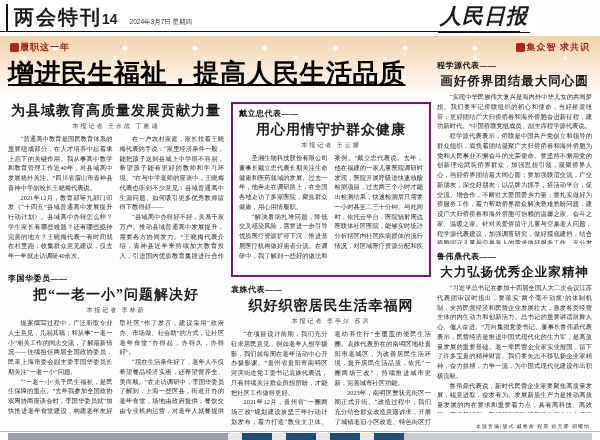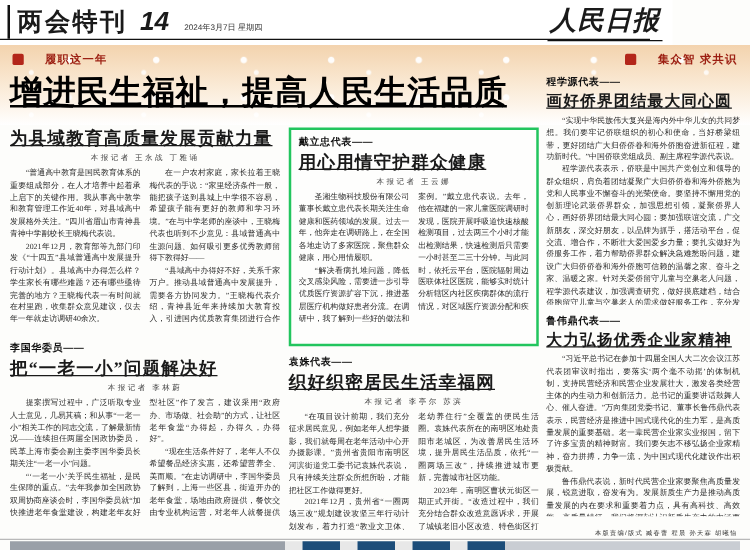--- a/index.html
+++ b/index.html
@@ -5,55 +5,55 @@
   html,body{margin:0;padding:0;}
   body{width:600px;height:440px;overflow:hidden;background:#fdfdfb;
        font-family:"Liberation Serif","DejaVu Serif",serif;color:#1a1a1a;position:relative;}
   .page{position:absolute;inset:0;}
 
   
   .header{position:absolute;top:0;left:0;width:538px;height:36px;background:#fff;}
   .header-left{position:absolute;left:6px;top:4px;display:flex;align-items:baseline;
       border-left:2px solid #111;padding-left:6px;}
   .edition{font-family:"Liberation Sans",sans-serif;font-weight:700;font-size:20px;letter-spacing:2px;}
-  .pagenum{font-family:"Liberation Sans",sans-serif;font-weight:700;font-size:21px;margin-left:10px;font-style:italic;}
+  .pagenum{font-family:"Liberation Sans",sans-serif;font-weight:700;font-size:14px;}
   .dateline{font-size:6.5px;color:#333;margin-left:12px;font-family:"Liberation Sans",sans-serif;}
   .header-rule{position:absolute;left:0;top:31px;width:520px;border-top:1.5px solid #111;}
   .masthead{position:absolute;right:8px;top:2px;font-weight:900;font-size:21px;
       font-style:italic;letter-spacing:1px;border-bottom:1.5px solid #111;padding:0 2px 2px 2px;
       font-family:Liberation Serif, serif;}
 
   
   .banner{position:absolute;top:36px;left:0;width:600px;height:64px;
      background:
        radial-gradient(circle 2.2px at 55px 12px, rgba(255,255,255,.95) 0 2.2px, transparent 3px),
        radial-gradient(circle 1.6px at 25px 22px, rgba(255,255,255,.8) 0 1.6px, transparent 2.4px),
        linear-gradient(180deg,#f3d3ae 0%,#f8e3c9 35%,#fdf4e9 75%,#ffffff 100%);
      background-size:70px 30px,90px 34px,100% 100%;}
   .tags{position:absolute;top:5px;left:10px;right:10px;display:flex;justify-content:space-between;}
-  .tag{display:flex;align-items:center;gap:17px;font-family:"Liberation Sans",sans-serif;
+  .tag{display:flex;align-items:center;gap:1px;font-family:"Liberation Sans",sans-serif;
        font-weight:700;font-size:9px;color:#9c1f12;letter-spacing:1px;}
   .tag-square{width:9px;height:9px;background:#b3261a;border-radius:1.5px;display:inline-block;
        color:#fff;font-size:6px;line-height:9px;text-align:center;font-weight:700;}
   .headline{position:absolute;top:56px;left:8px;width:442px;text-align:left;
        font-family:"Liberation Sans","DejaVu Sans",sans-serif;font-weight:900;font-size:26px;
        letter-spacing:0.5px;color:#000;white-space:nowrap;text-decoration:underline;}
 
   
   .col{position:absolute;top:102px;}
   .col-left{left:8px;width:216px;}
   .col-mid{left:231px;width:200px;}
   .col-right{left:437px;width:155px;top:60px;}
 
   .article{margin-bottom:7px;}
-  .article.boxed{border:2px solid #22c55e;padding:4px 6px 6px 6px;background:rgba(255,255,255,.55);}
+  .article.boxed{border:2px solid #701a75;padding:4px 6px 6px 6px;background:rgba(255,255,255,.55);}
   .article-label{font-family:"Liberation Sans",sans-serif;font-weight:700;font-size:8px;
       color:#111;margin-bottom:2px;letter-spacing:.5px;}
-  .article-title{margin:0 0 2px 0;font-weight:700;
-      font-family:"Liberation Serif",serif;letter-spacing:1px;white-space:nowrap;text-decoration:underline;}
+  .article-title{margin:0 0 2px 0;text-align:center;font-weight:700;
+      font-family:"Liberation Serif",serif;letter-spacing:1px;white-space:nowrap;}
   .t-lg{font-size:14px;}
   .t-md{font-size:12.5px;}
   .byline{text-align:center;font-size:6px;color:#444;letter-spacing:2px;margin-bottom:3px;}
   .article-body{font-size:6.3px;line-height:1.55;text-align:justify;color:#2a2a2a;overflow:hidden;}
   .article-body p{margin:0;text-indent:2em;}
   .twocol{columns:2;column-gap:7px;}
 
   
   .credits{position:absolute;right:10px;top:423px;font-size:5px;color:#333;
       font-family:"Liberation Sans",sans-serif;letter-spacing:1px;}

